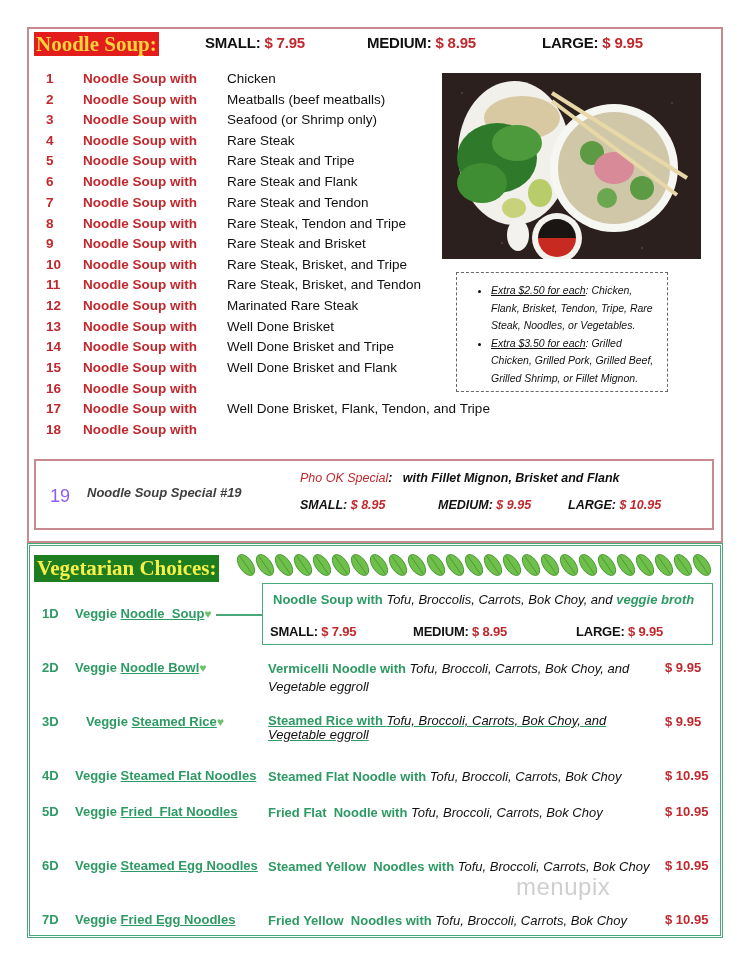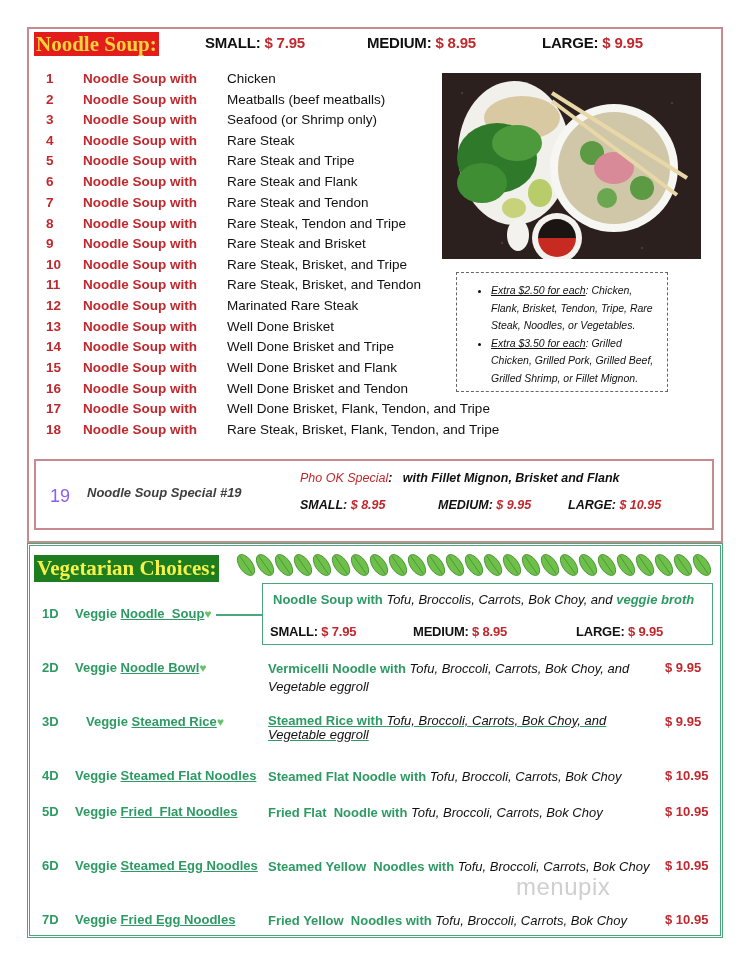--- a/index.html
+++ b/index.html
@@ -122,31 +122,29 @@
       <span class="desc">Well Done Brisket and Tripe</span>
     </div>
     <div class="row" style="top: 358px; width: 750px;">
       <span class="num">15</span>
       <span class="nsw">Noodle Soup with</span>
       <span class="desc">Well Done Brisket and Flank</span>
     </div>
     <div class="row" style="top: 379px; width: 750px;">
       <span class="num">16</span>
       <span class="nsw">Noodle Soup with</span>
-      <span class="desc">Well Done Brisket and Tendon</span>
     </div>
     <div class="row" style="top: 399px; width: 750px;">
       <span class="num">17</span>
       <span class="nsw">Noodle Soup with</span>
       <span class="desc">Well Done Brisket, Flank, Tendon, and Tripe</span>
     </div>
     <div class="row" style="top: 420px; width: 740px;">
       <span class="num">18</span>
       <span class="nsw">Noodle Soup with</span>
-      <span class="desc">Rare Steak, Brisket, Flank, Tendon, and Tripe</span>
     </div>
   </div>
 
 <div class="abs photo">
   <svg width="259" height="186" viewBox="0 0 259 186">
     <rect width="259" height="186" fill="#2b201e"></rect>
     <circle cx="20" cy="20" r="1.2" fill="#4a3a36"></circle>
       <circle cx="230" cy="30" r="1.2" fill="#4a3a36"></circle>
     <circle cx="60" cy="170" r="1.2" fill="#4a3a36"></circle>
       <circle cx="200" cy="175" r="1.2" fill="#4a3a36"></circle>

